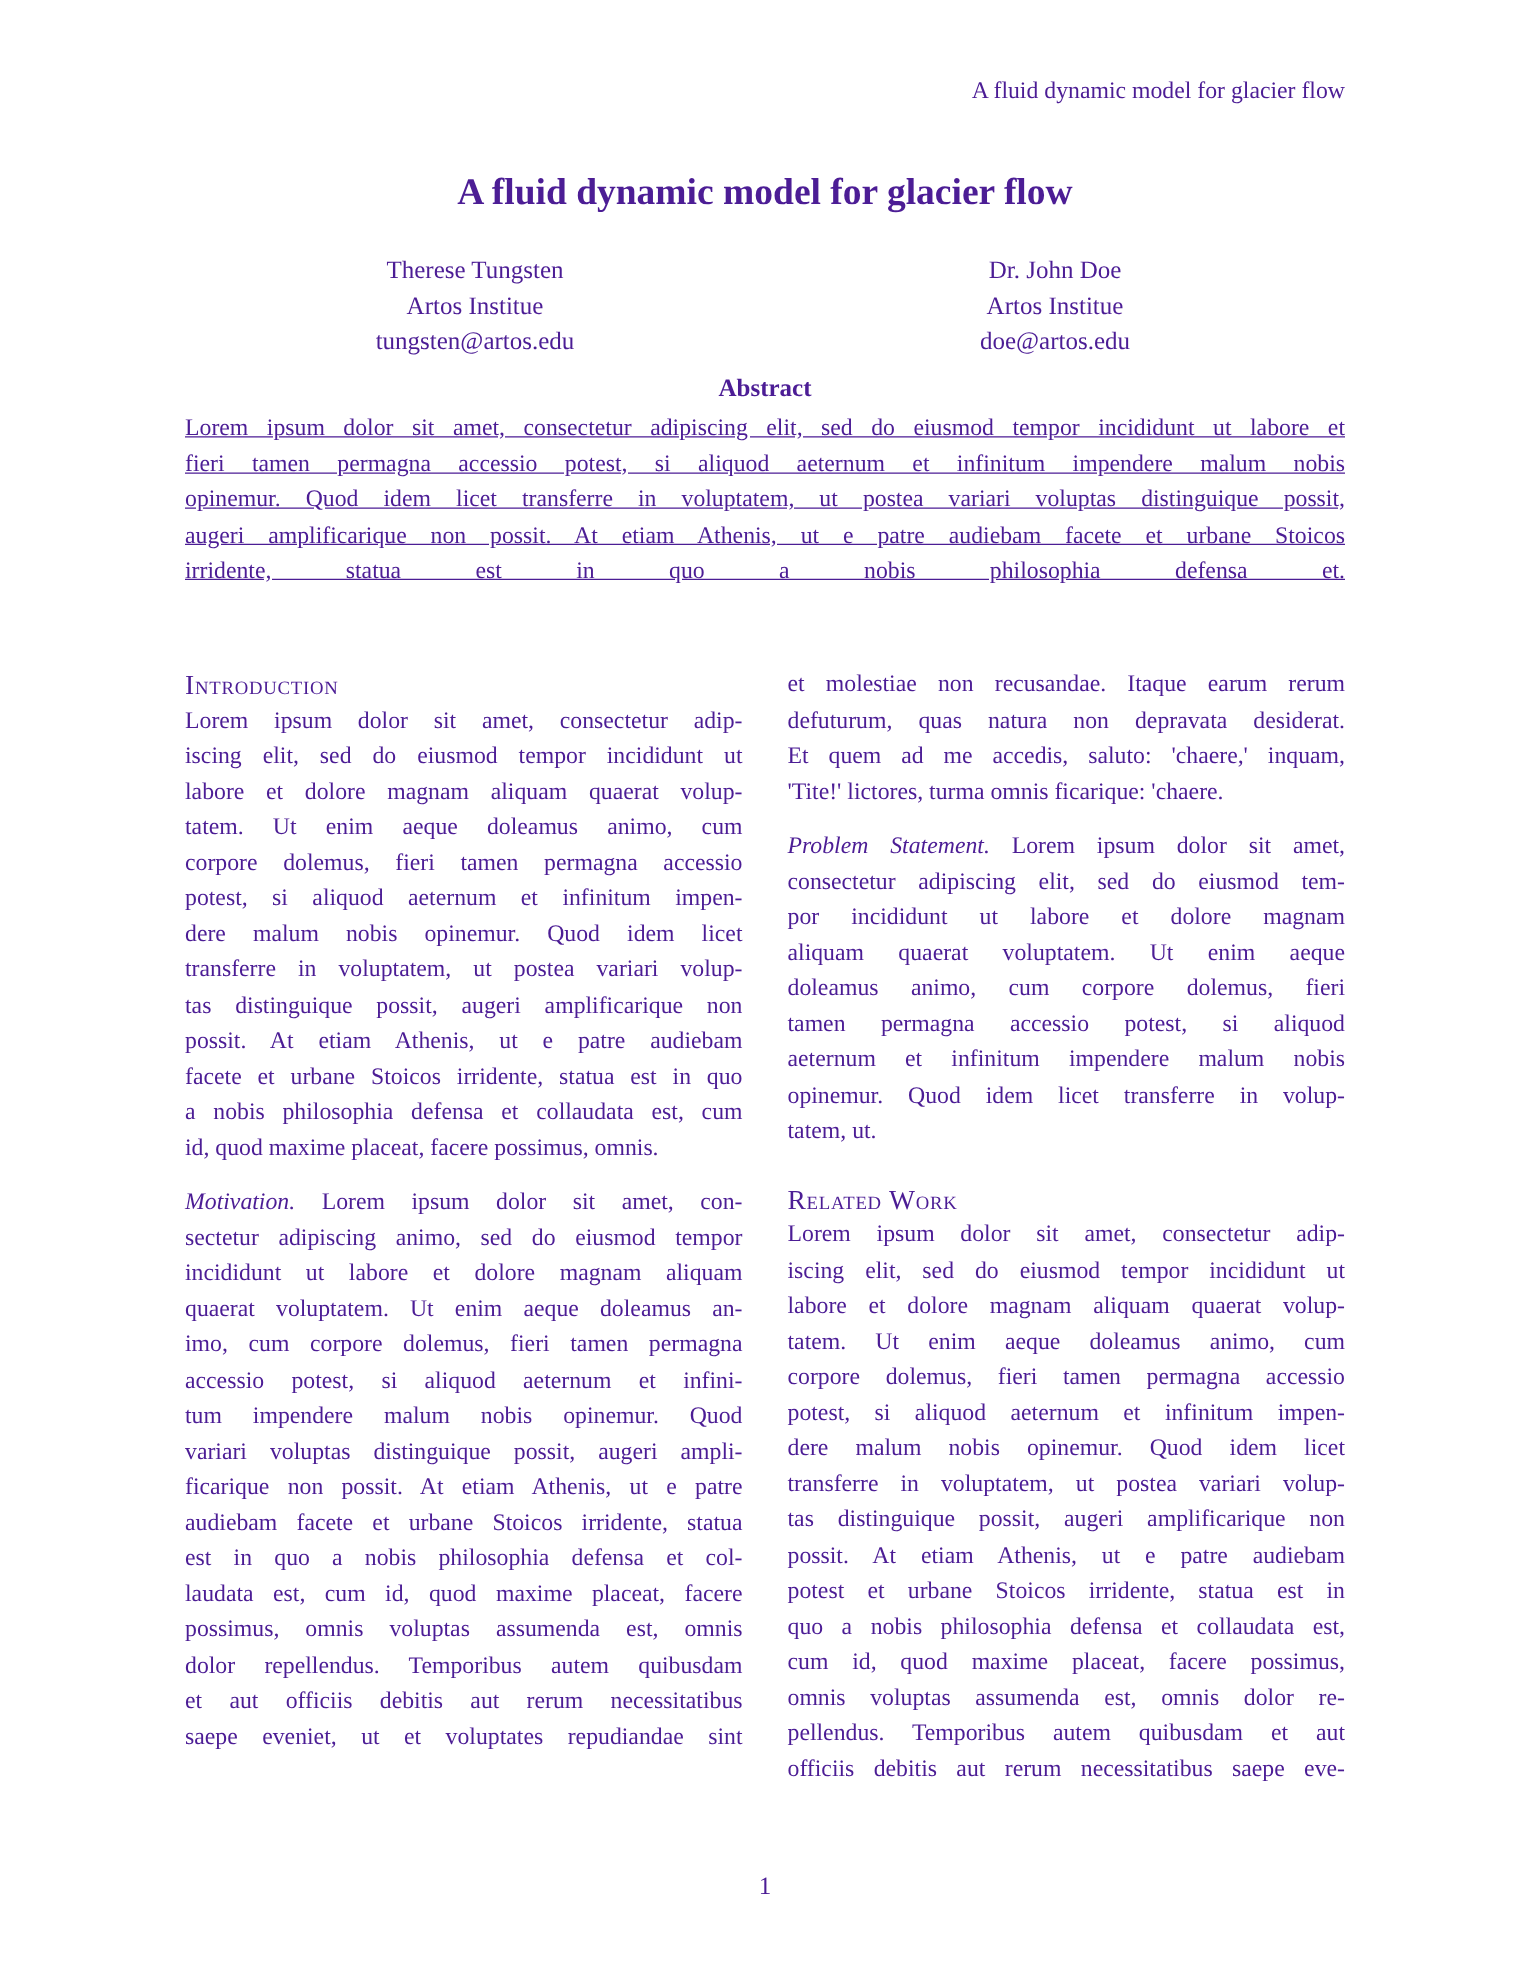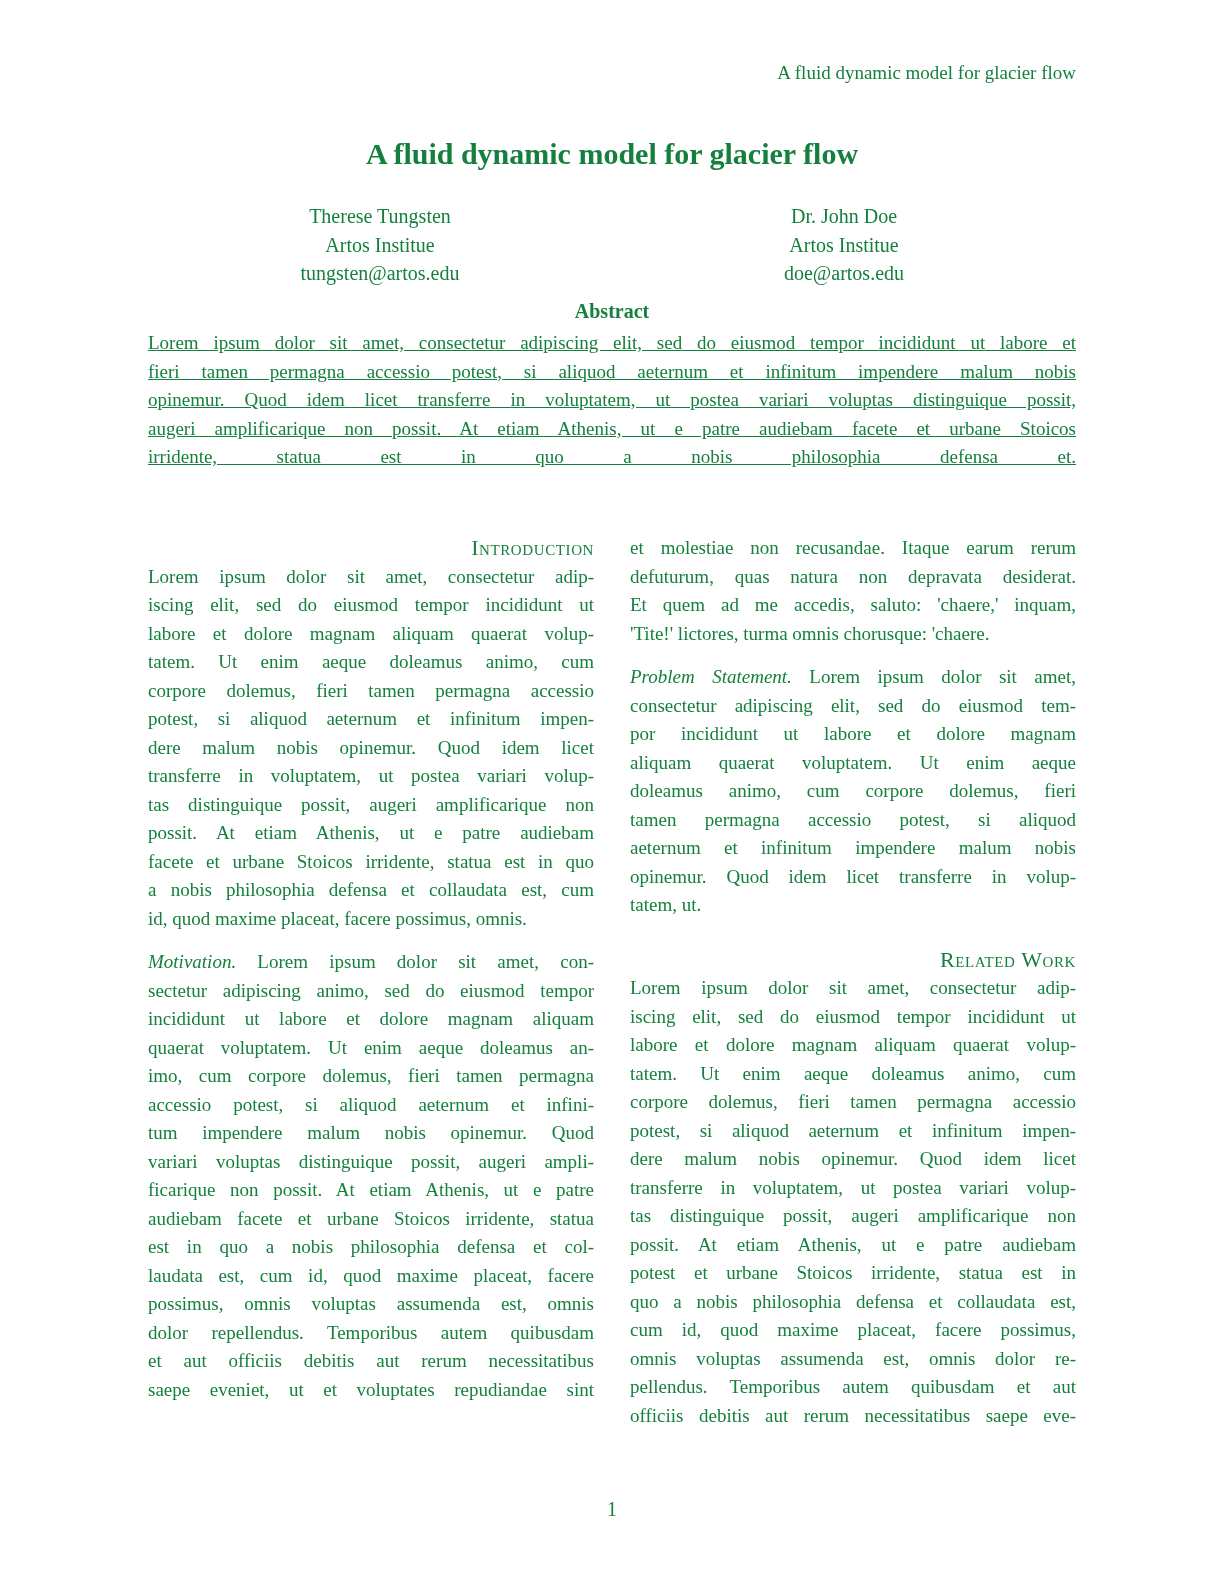--- a/index.html
+++ b/index.html
@@ -1,21 +1,21 @@
 <!DOCTYPE html>
 <html><head>
 <meta charset="utf-8">
 <style>
   html, body { margin: 0; padding: 0; background: #ffffff; }
   .page {
     position: relative;
     width: 1224px;
     height: 1584px;
     background: #ffffff;
-    color: #15803d;
+    color: #4c1d95;
     font-family: "Liberation Serif", serif;
     overflow: hidden;
   }
   .running-head {
     position: absolute;
     top: 61px;
     right: 148px;
     font-size: 19px;
     line-height: 24px;
   }
@@ -61,21 +61,21 @@
   .columns {
     position: absolute;
     top: 534px;
     left: 148px;
     width: 928px;
     display: flex;
     gap: 36px;
   }
   .col { width: 446px; font-size: 19px; line-height: 28.5px; }
   .sec-heading {
-    text-align: right;
+    text-align: left;
     font-variant: small-caps;
     font-size: 22px;
     line-height: 28.5px;
     letter-spacing: 0.6px;
   }
   .para { margin: 0; }
   .para + .para { margin-top: 15px; }
   .para + .sec-heading { margin-top: 26px; }
   .tline { text-align: justify; text-align-last: justify; }
   .para.ended .tline:last-child { text-align-last: left; }
@@ -155,21 +155,21 @@
           <div class="tline">dolor repellendus. Temporibus autem quibusdam</div>
           <div class="tline">et aut officiis debitis aut rerum necessitatibus</div>
           <div class="tline">saepe eveniet, ut et voluptates repudiandae sint</div>
         </div>
       </div>
     <div class="col">
         <div class="para ended">
           <div class="tline">et molestiae non recusandae. Itaque earum rerum</div>
           <div class="tline">defuturum, quas natura non depravata desiderat.</div>
           <div class="tline">Et quem ad me accedis, saluto: 'chaere,' inquam,</div>
-          <div class="tline">'Tite!' lictores, turma omnis chorusque: 'chaere.</div>
+          <div class="tline">'Tite!' lictores, turma omnis ficarique: 'chaere.</div>
         </div>
         <div class="para ended">
           <div class="tline"><span class="runin">Problem Statement.</span> Lorem ipsum dolor sit amet,</div>
           <div class="tline">consectetur adipiscing elit, sed do eiusmod tem-</div>
           <div class="tline">por incididunt ut labore et dolore magnam</div>
           <div class="tline">aliquam quaerat voluptatem. Ut enim aeque</div>
           <div class="tline">doleamus animo, cum corpore dolemus, fieri</div>
           <div class="tline">tamen permagna accessio potest, si aliquod</div>
           <div class="tline">aeternum et infinitum impendere malum nobis</div>
           <div class="tline">opinemur. Quod idem licet transferre in volup-</div>

